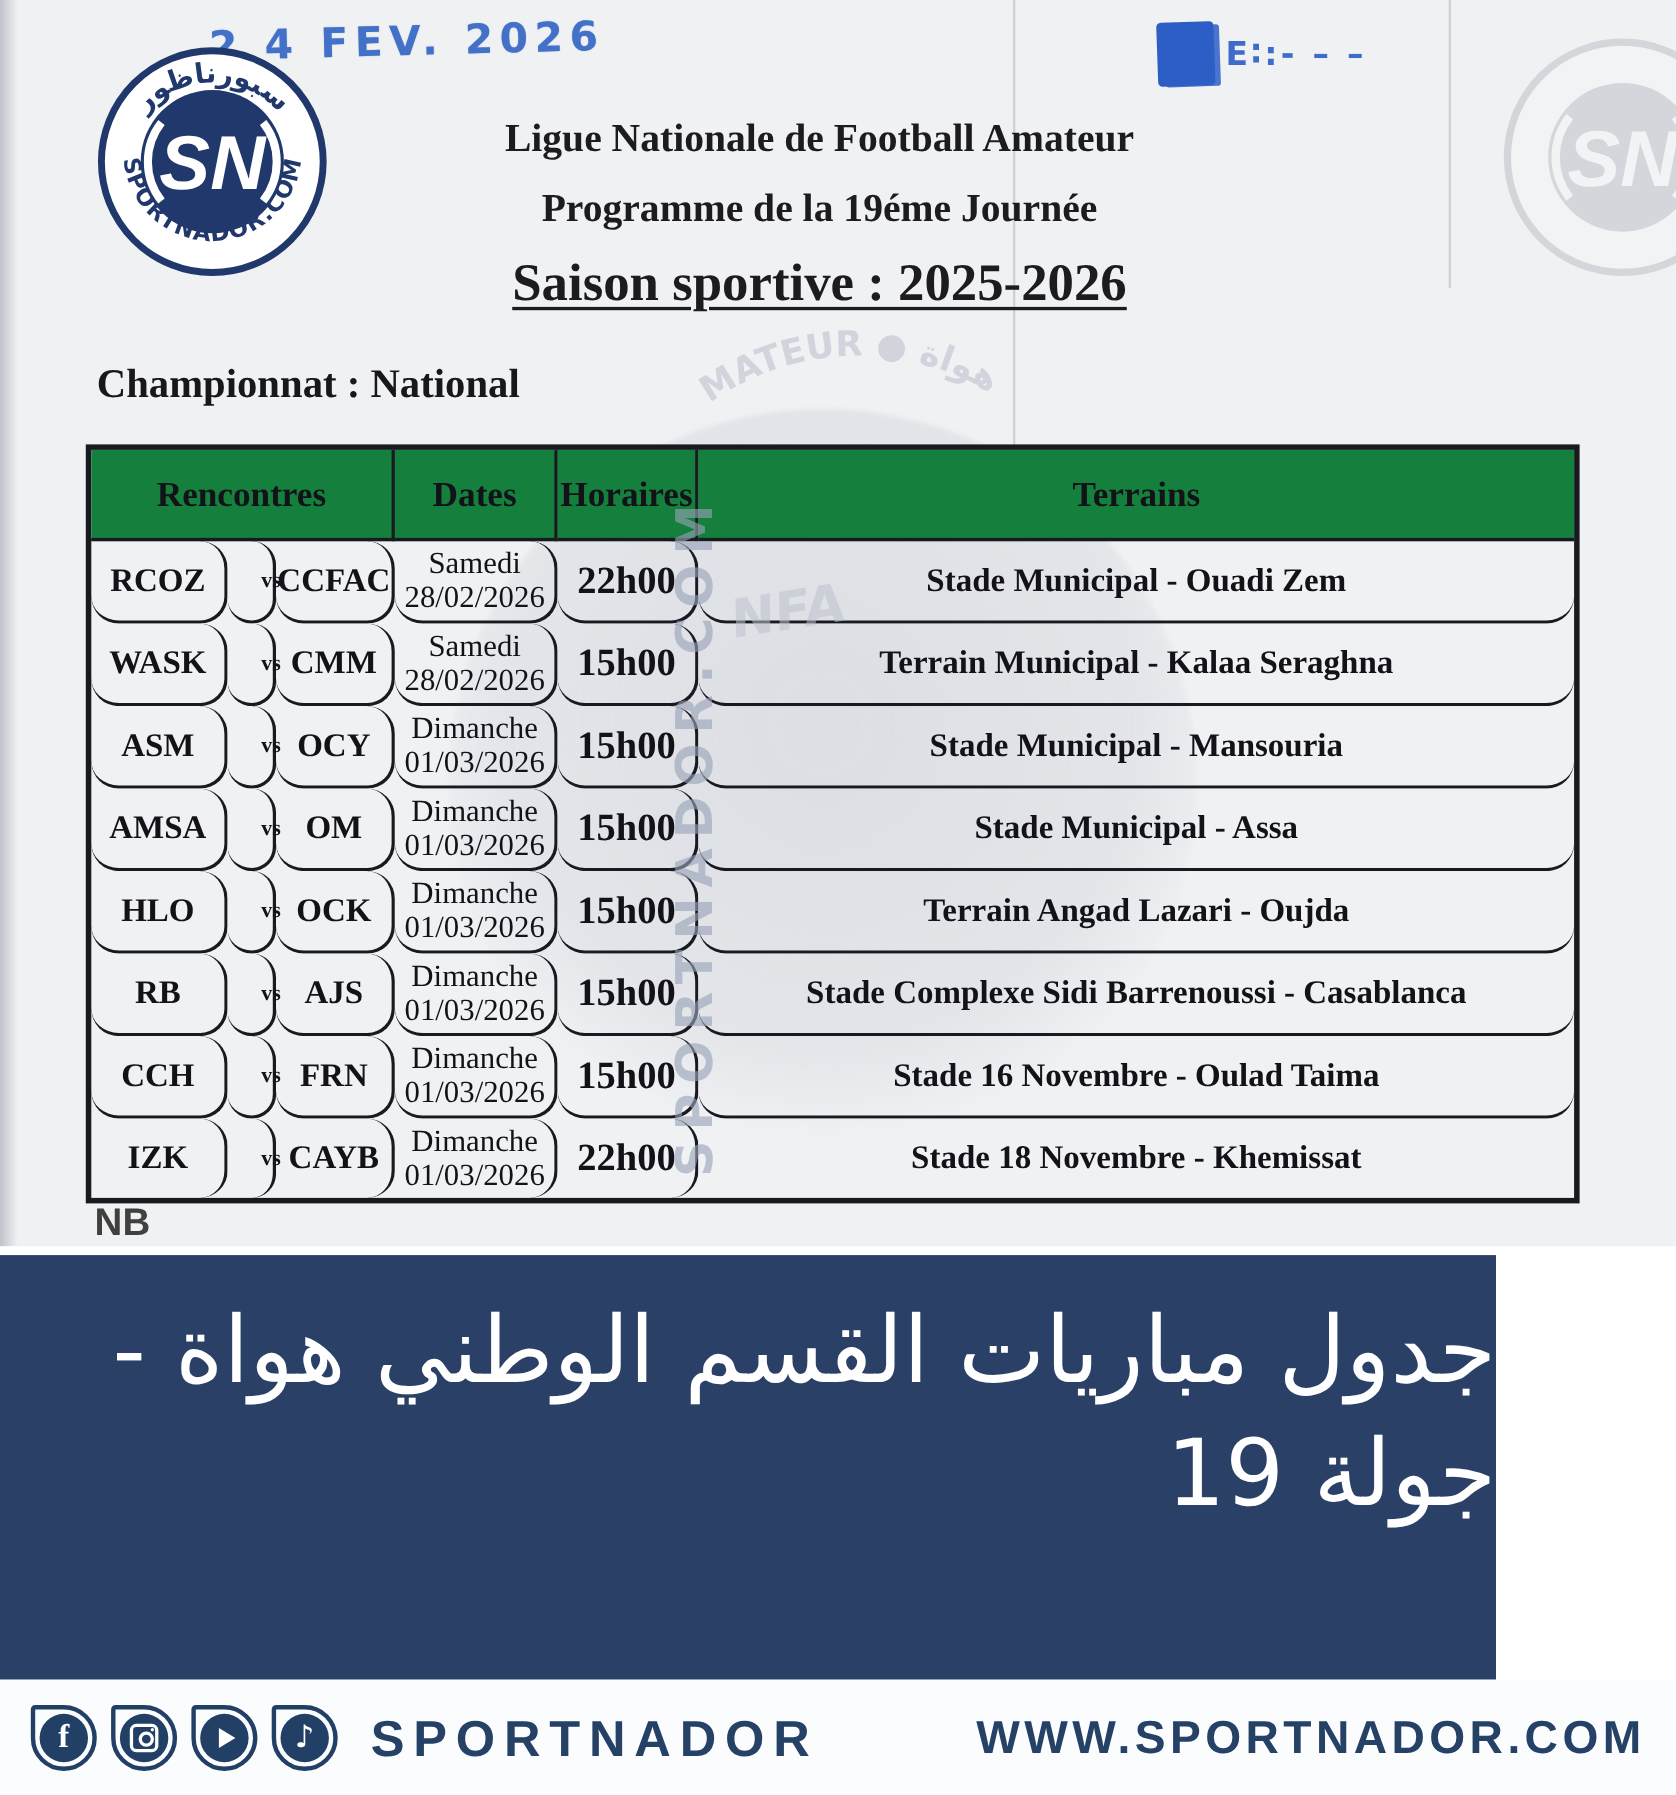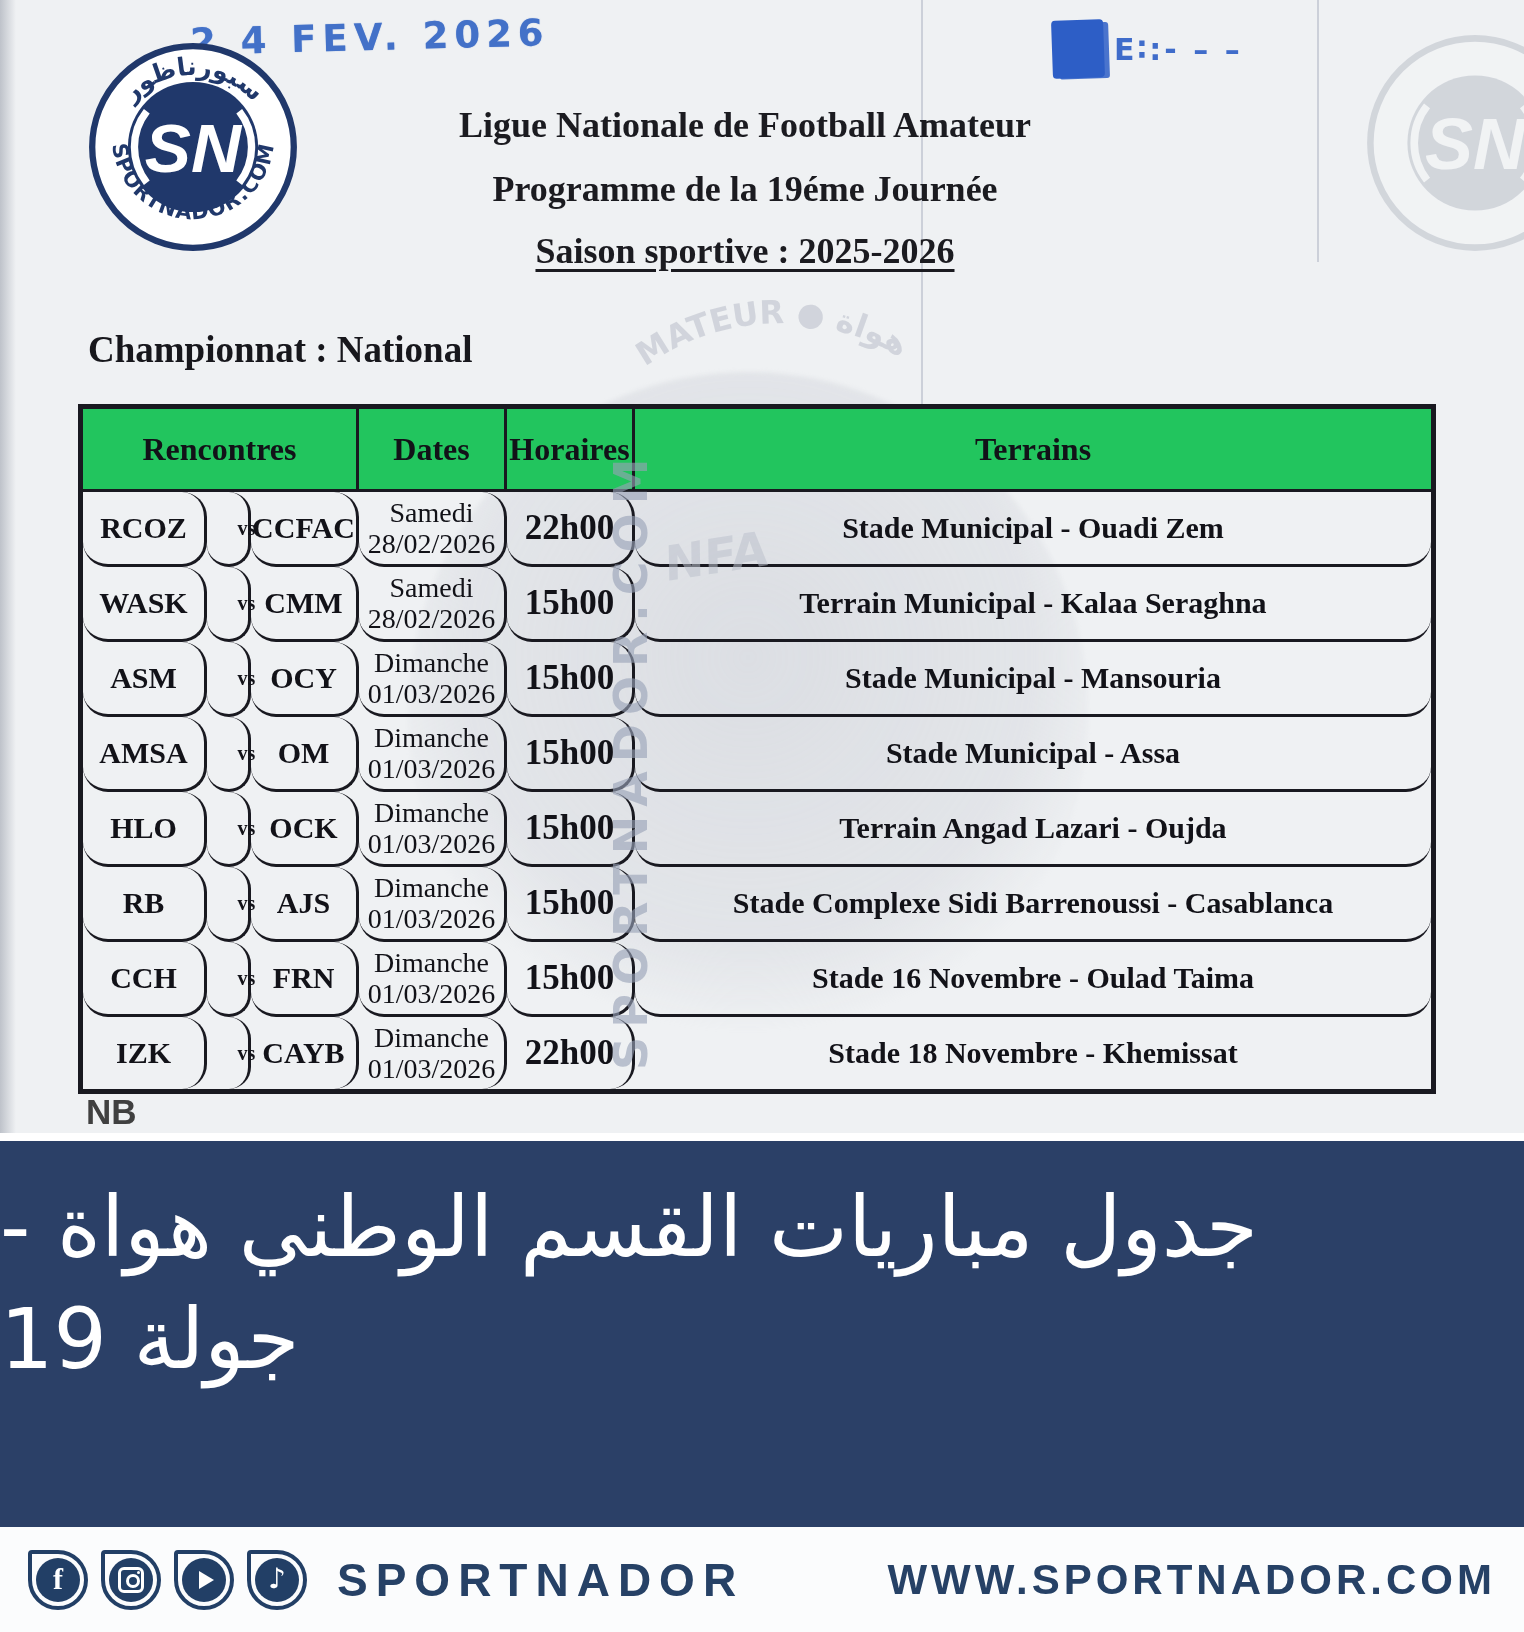--- a/index.html
+++ b/index.html
@@ -28,21 +28,21 @@
   .stamp-digits{font-weight:bold;font-size:44px;letter-spacing:16px;margin-left:12px;}
 
   
   .logo-main{position:absolute;left:88px;top:42px;width:210px;height:210px;}
   .logo-ghost-tr{position:absolute;left:1366px;top:34px;width:218px;height:218px;opacity:.14;filter:grayscale(45%);}
 
   
   .title-block{position:absolute;left:0;top:0;width:1490px;text-align:center;color:#1b1b20;}
   .t1{position:absolute;left:0;right:0;top:104px;font-size:36px;font-weight:bold;}
   .t2{position:absolute;left:0;right:0;top:168px;font-size:36px;font-weight:bold;}
-  .t3{position:absolute;left:0;right:0;top:230px;font-size:36px;font-weight:bold;
+  .t3{position:absolute;left:0;right:0;top:230px;font-size:48px;font-weight:bold;
       text-decoration:underline;text-decoration-thickness:3px;text-underline-offset:6px;}
   .championnat{position:absolute;left:88px;top:328px;font-size:37px;font-weight:bold;color:#17171c;}
 
   
   .ghost-disc{position:absolute;left:408px;top:372px;width:680px;height:680px;border-radius:50%;
       background:radial-gradient(circle at 50% 42%,rgba(201,204,212,.50) 0%,rgba(201,204,212,.32) 55%,rgba(201,204,212,0) 72%);
       filter:blur(2px);z-index:0;}
   .ghost-arc{position:absolute;left:575px;top:296px;z-index:0;}
   .ghost-nfa{position:absolute;left:664px;top:528px;z-index:2;font-family:"DejaVu Sans",sans-serif;
       font-size:48px;font-weight:bold;color:rgba(188,193,204,.55);transform:rotate(-9deg) skewX(-8deg);}
@@ -55,35 +55,35 @@
 
   
   .tbl{position:absolute;left:78px;top:404px;width:1348px;z-index:1;
       display:grid;grid-template-columns:124px 44px 108px 148px 128px 1fr;
       border:5px solid #191920;}
   .cell{border-right:3px solid #191920;border-bottom:3px solid #191920;
       display:flex;align-items:center;justify-content:center;flex-direction:column;
       color:#121218;text-align:center;background:transparent;}
   .cell.lastcol{border-right:none;}
   .cell.lastrow{border-bottom:none;}
-  .hcell{height:80px;background:#22c55e;font-size:32px;font-weight:bold;}
+  .hcell{height:80px;background:#15803d;font-size:32px;font-weight:bold;}
   .hcell.renc{grid-column:1 / span 3;}
   .dcell{height:72px;border-radius:25px;}
   .team{font-size:30px;font-weight:bold;}
   .vs{font-size:20px;font-weight:bold;margin-left:38px;}
   .dt-day,.dt-date{font-size:28px;font-weight:normal;line-height:1.12;}
   .time{font-size:35px;font-weight:bold;}
   .venue{font-size:30px;font-weight:bold;}
 
   .nb{position:absolute;left:86px;top:1092px;font-family:"Liberation Sans",sans-serif;
       font-size:35px;font-weight:bold;color:#404040;}
 
   
-  .banner{position:absolute;left:0;top:1141px;width:1524px;height:386px;background:#2b4067;
-      color:#ffffff;text-align:left;direction:rtl;
+  .banner{position:absolute;left:0;top:1141px;width:1360px;height:386px;background:#2b4067;
+      color:#ffffff;text-align:right;direction:rtl;
       font-family:"DejaVu Sans",sans-serif;}
   .banner .l1{margin-top:44px;font-size:84px;line-height:1.0;}
   .banner .l2{margin-top:28px;font-size:84px;line-height:1.0;}
 
   
   .footer{position:absolute;left:0;top:1527px;width:1524px;height:105px;background:#fbfcfd;
       display:flex;align-items:center;padding:0 28px;box-sizing:border-box;
       font-family:"Liberation Sans",sans-serif;color:#264166;}
   .icons{display:flex;gap:13px;align-items:center;}
   .sicon{width:52px;height:52px;border:4px solid #223f66;border-radius:4px 50% 50% 50%;

